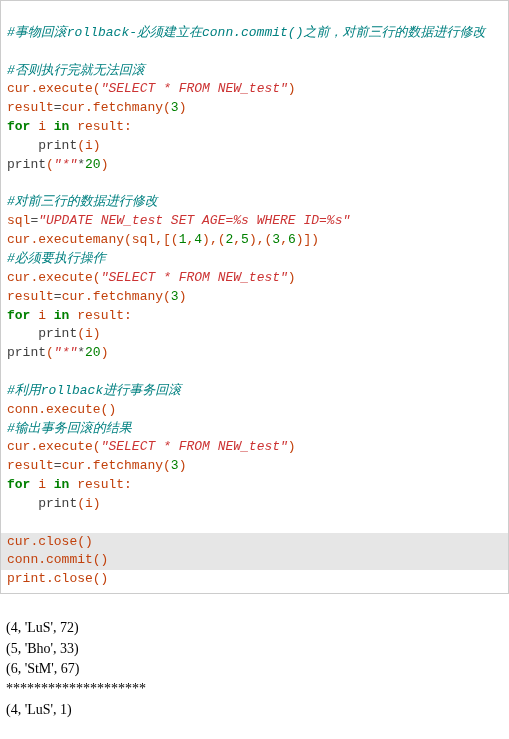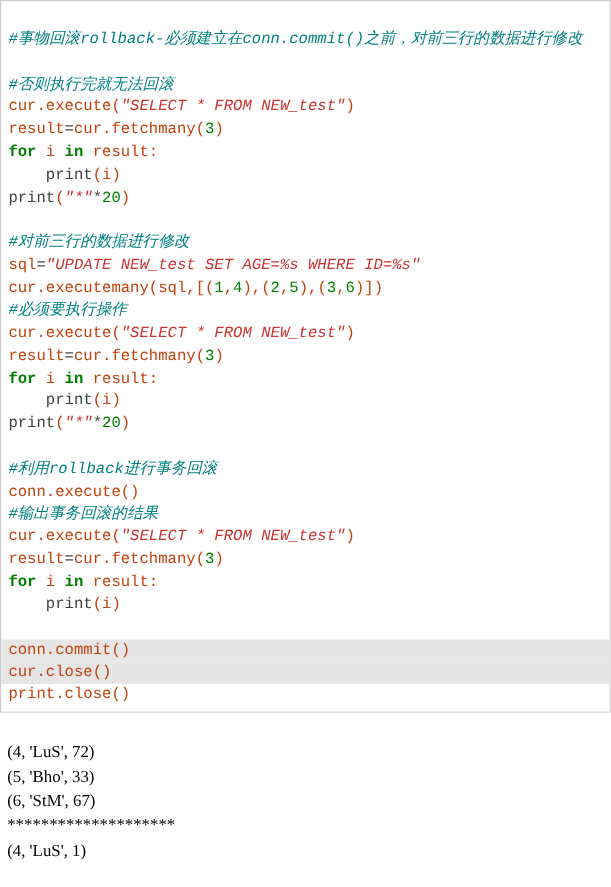--- a/index.html
+++ b/index.html
@@ -63,21 +63,21 @@
 <span class="c-builtin">print</span><span class="c-ident">(</span><span class="c-string">"*"</span><span class="c-op">*</span><span class="c-number">20</span><span class="c-ident">)</span>
 
 <span class="c-comment">#利用rollback进行事务回滚</span>
 <span class="c-ident">conn.execute()</span>
 <span class="c-comment">#输出事务回滚的结果</span>
 <span class="c-ident">cur.execute(</span><span class="c-string">"SELECT * FROM NEW_test"</span><span class="c-ident">)</span>
 <span class="c-ident">result</span><span class="c-op">=</span><span class="c-ident">cur.fetchmany(</span><span class="c-number">3</span><span class="c-ident">)</span>
 <span class="c-keyword">for</span><span class="c-ident"> i </span><span class="c-keyword">in</span><span class="c-ident"> result:</span>
 <span class="c-ident">    </span><span class="c-builtin">print</span><span class="c-ident">(i)</span>
 
-<span class="hl-line"><span class="c-ident">conn.commit()</span></span><span class="hl-line"><span class="c-ident">cur.close()</span></span><span class="c-ident">print.close()</span>
+<span class="hl-line"><span class="c-ident">cur.close()</span></span><span class="hl-line"><span class="c-ident">conn.commit()</span></span><span class="c-ident">print.close()</span>
 </div>
 
 <div class="output-block">
 <span>(4, 'LuS', 72)</span>
 <span>(5, 'Bho', 33)</span>
 <span>(6, 'StM', 67)</span>
 <span>********************</span>
 <span>(4, 'LuS', 1)</span>
 
 

